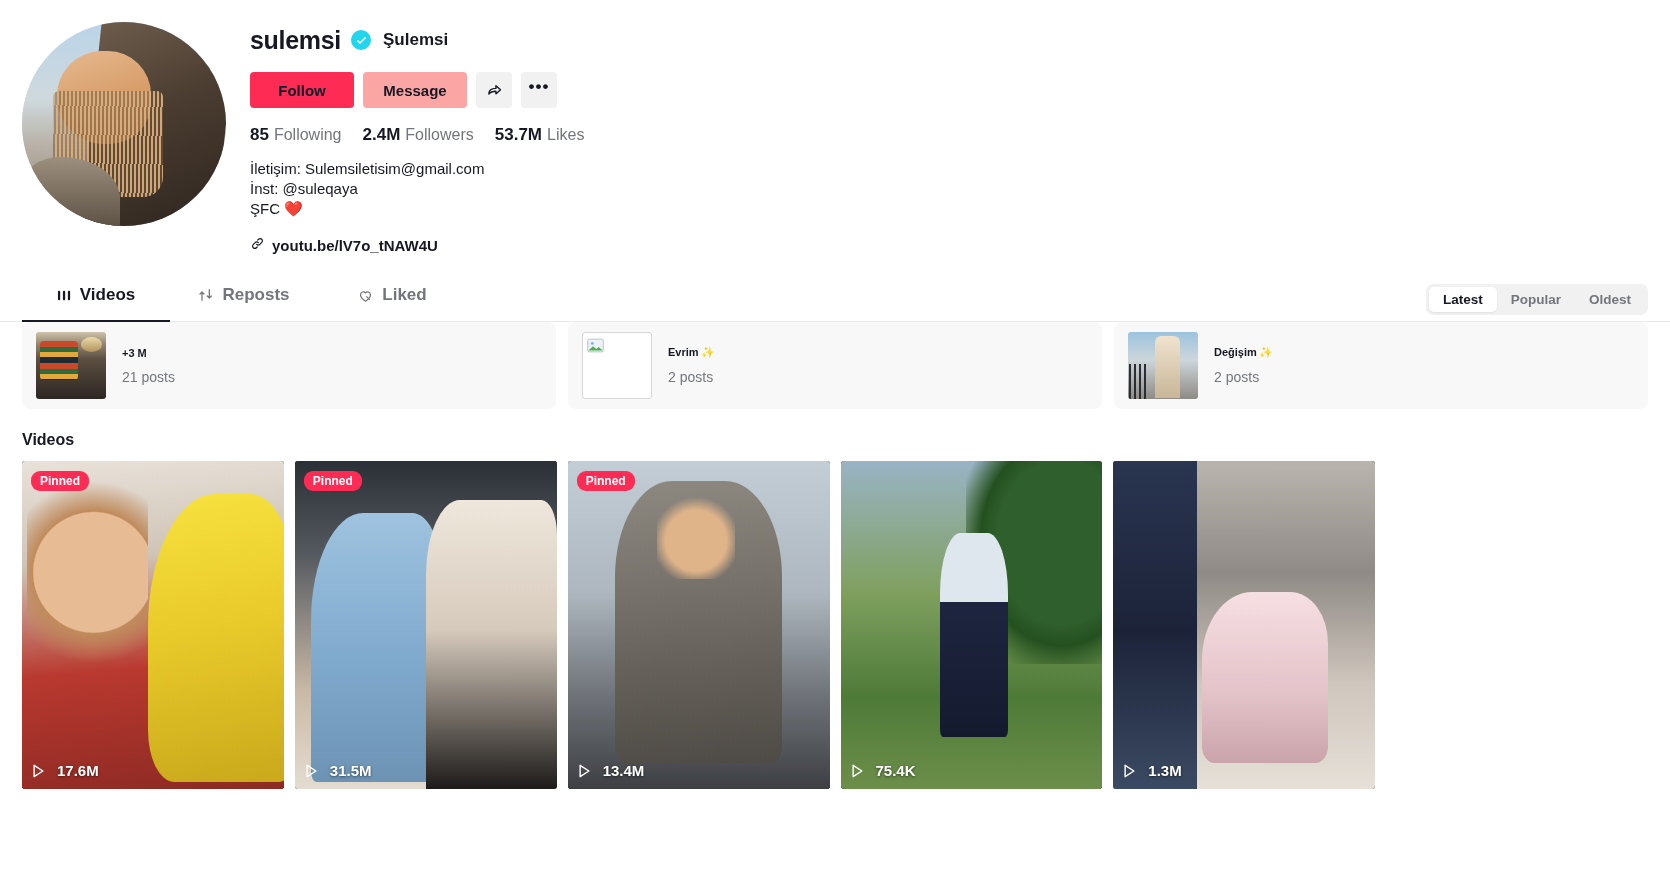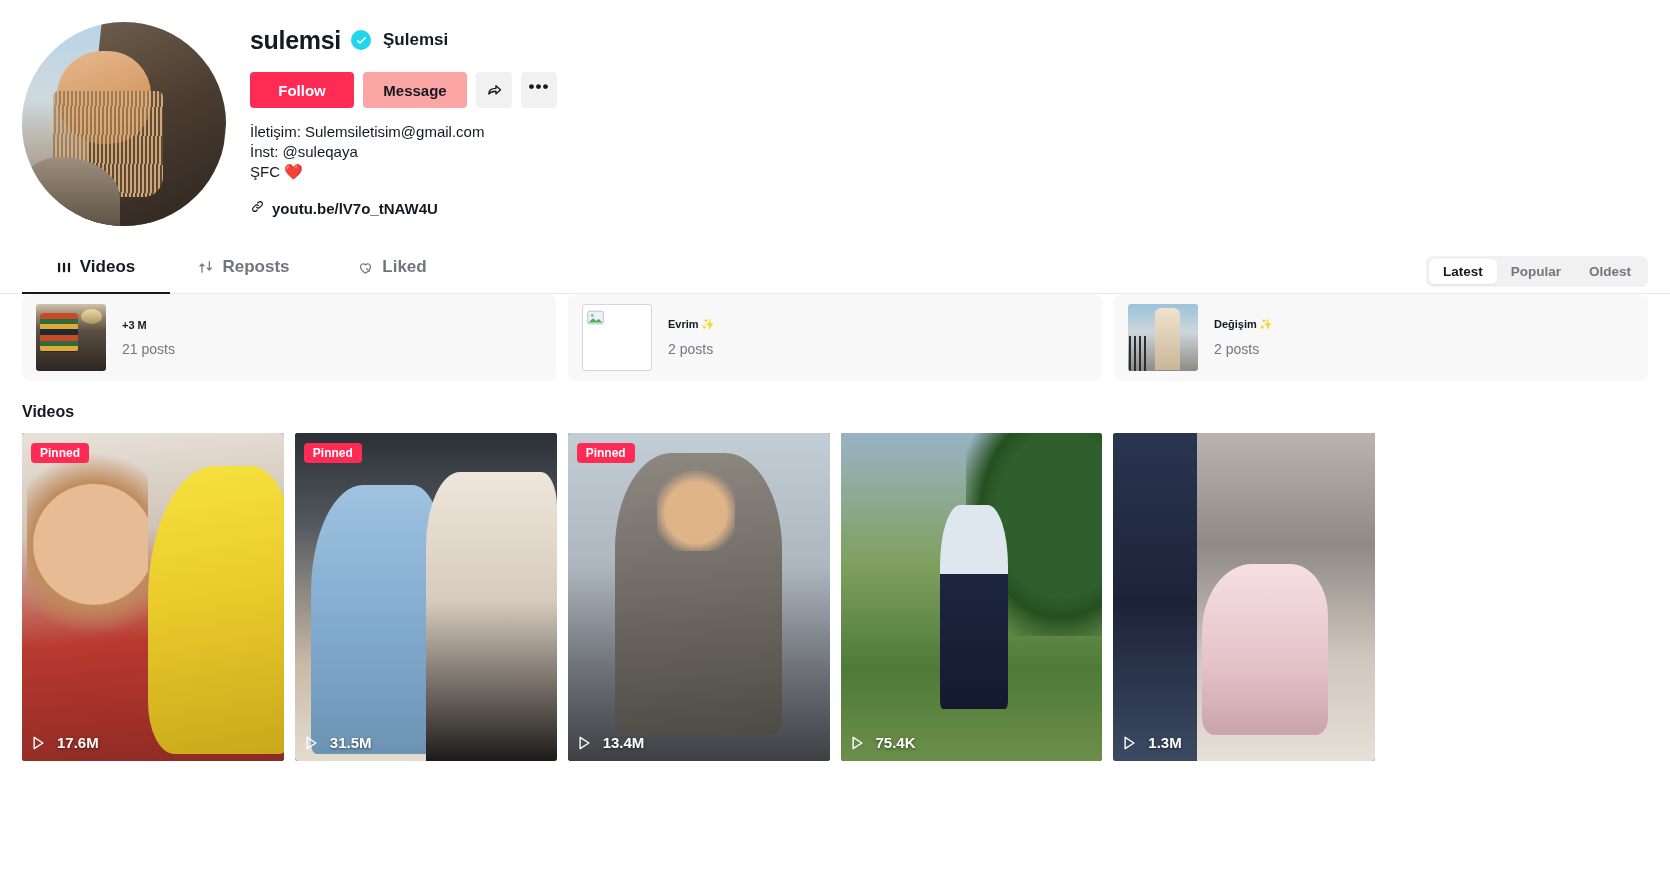--- a/index.html
+++ b/index.html
@@ -104,21 +104,21 @@
     font-size: 15px;
     font-weight: 700;
     cursor: pointer;
     padding: 0 18px;
     display: flex;
     align-items: center;
     justify-content: center;
   }
   .btn-follow {
     background: #fe2c55;
-    color: #ffffff;
+    color: #0f172a;
     min-width: 104px;
   }
   .btn-message {
     background: #fca5a5;
     color: #161823;
     min-width: 104px;
   }
   .btn-icon {
     background: #f1f1f2;
     width: 36px;
@@ -312,21 +312,21 @@
   .vc-art { position: absolute; inset: 0; }
 
   .pinned-badge {
     position: absolute;
     top: 10px; left: 9px;
     background: #fe2c55;
     color: #fff;
     font-size: 12px;
     font-weight: 700;
     padding: 4px 9px;
-    border-radius: 4px;
+    border-radius: 9px;
     line-height: 1;
     z-index: 3;
   }
   .views {
     position: absolute;
     left: 10px; bottom: 10px;
     display: flex;
     align-items: center;
     gap: 12px;
     color: #fff;
@@ -419,20 +419,34 @@
         <button class="btn btn-icon">
           <svg width="17" height="17" viewBox="0 0 24 24" aria-hidden="true">
             <path d="M4 17c0-5 3.5-8 10-8V5.2L20.5 11 14 16.8V13C8.8 13 6 14.4 4 17z" fill="none" stroke="#161823" stroke-width="1.9" stroke-linejoin="round" stroke-linecap="round"></path>
           </svg>
         </button>
         <button class="btn btn-icon">
           <span class="dots">•••</span>
         </button>
       </div>
 
+      <div class="stats-row">
+        <span class="stat">
+          <span class="stat-num">85</span>
+          <span class="stat-label">Following</span>
+        </span>
+        <span class="stat">
+          <span class="stat-num">2.4M</span>
+          <span class="stat-label">Followers</span>
+        </span>
+        <span class="stat">
+          <span class="stat-num">53.7M</span>
+          <span class="stat-label">Likes</span>
+        </span>
+      </div>
 
       <div class="bio">İletişim: Sulemsiletisim@gmail.com
 İnst: @suleqaya
 ŞFC ❤️</div>
 
       <div class="bio-link-row">
         <span>
           <svg width="15" height="15" viewBox="0 0 24 24" aria-hidden="true">
             <path d="M10.6 13.4a3.6 3.6 0 005.1 0l3.1-3.1a3.6 3.6 0 10-5.1-5.1l-1.2 1.2" fill="none" stroke="#161823" stroke-width="1.9" stroke-linecap="round"></path>
             <path d="M13.4 10.6a3.6 3.6 0 00-5.1 0l-3.1 3.1a3.6 3.6 0 105.1 5.1l1.2-1.2" fill="none" stroke="#161823" stroke-width="1.9" stroke-linecap="round"></path>

